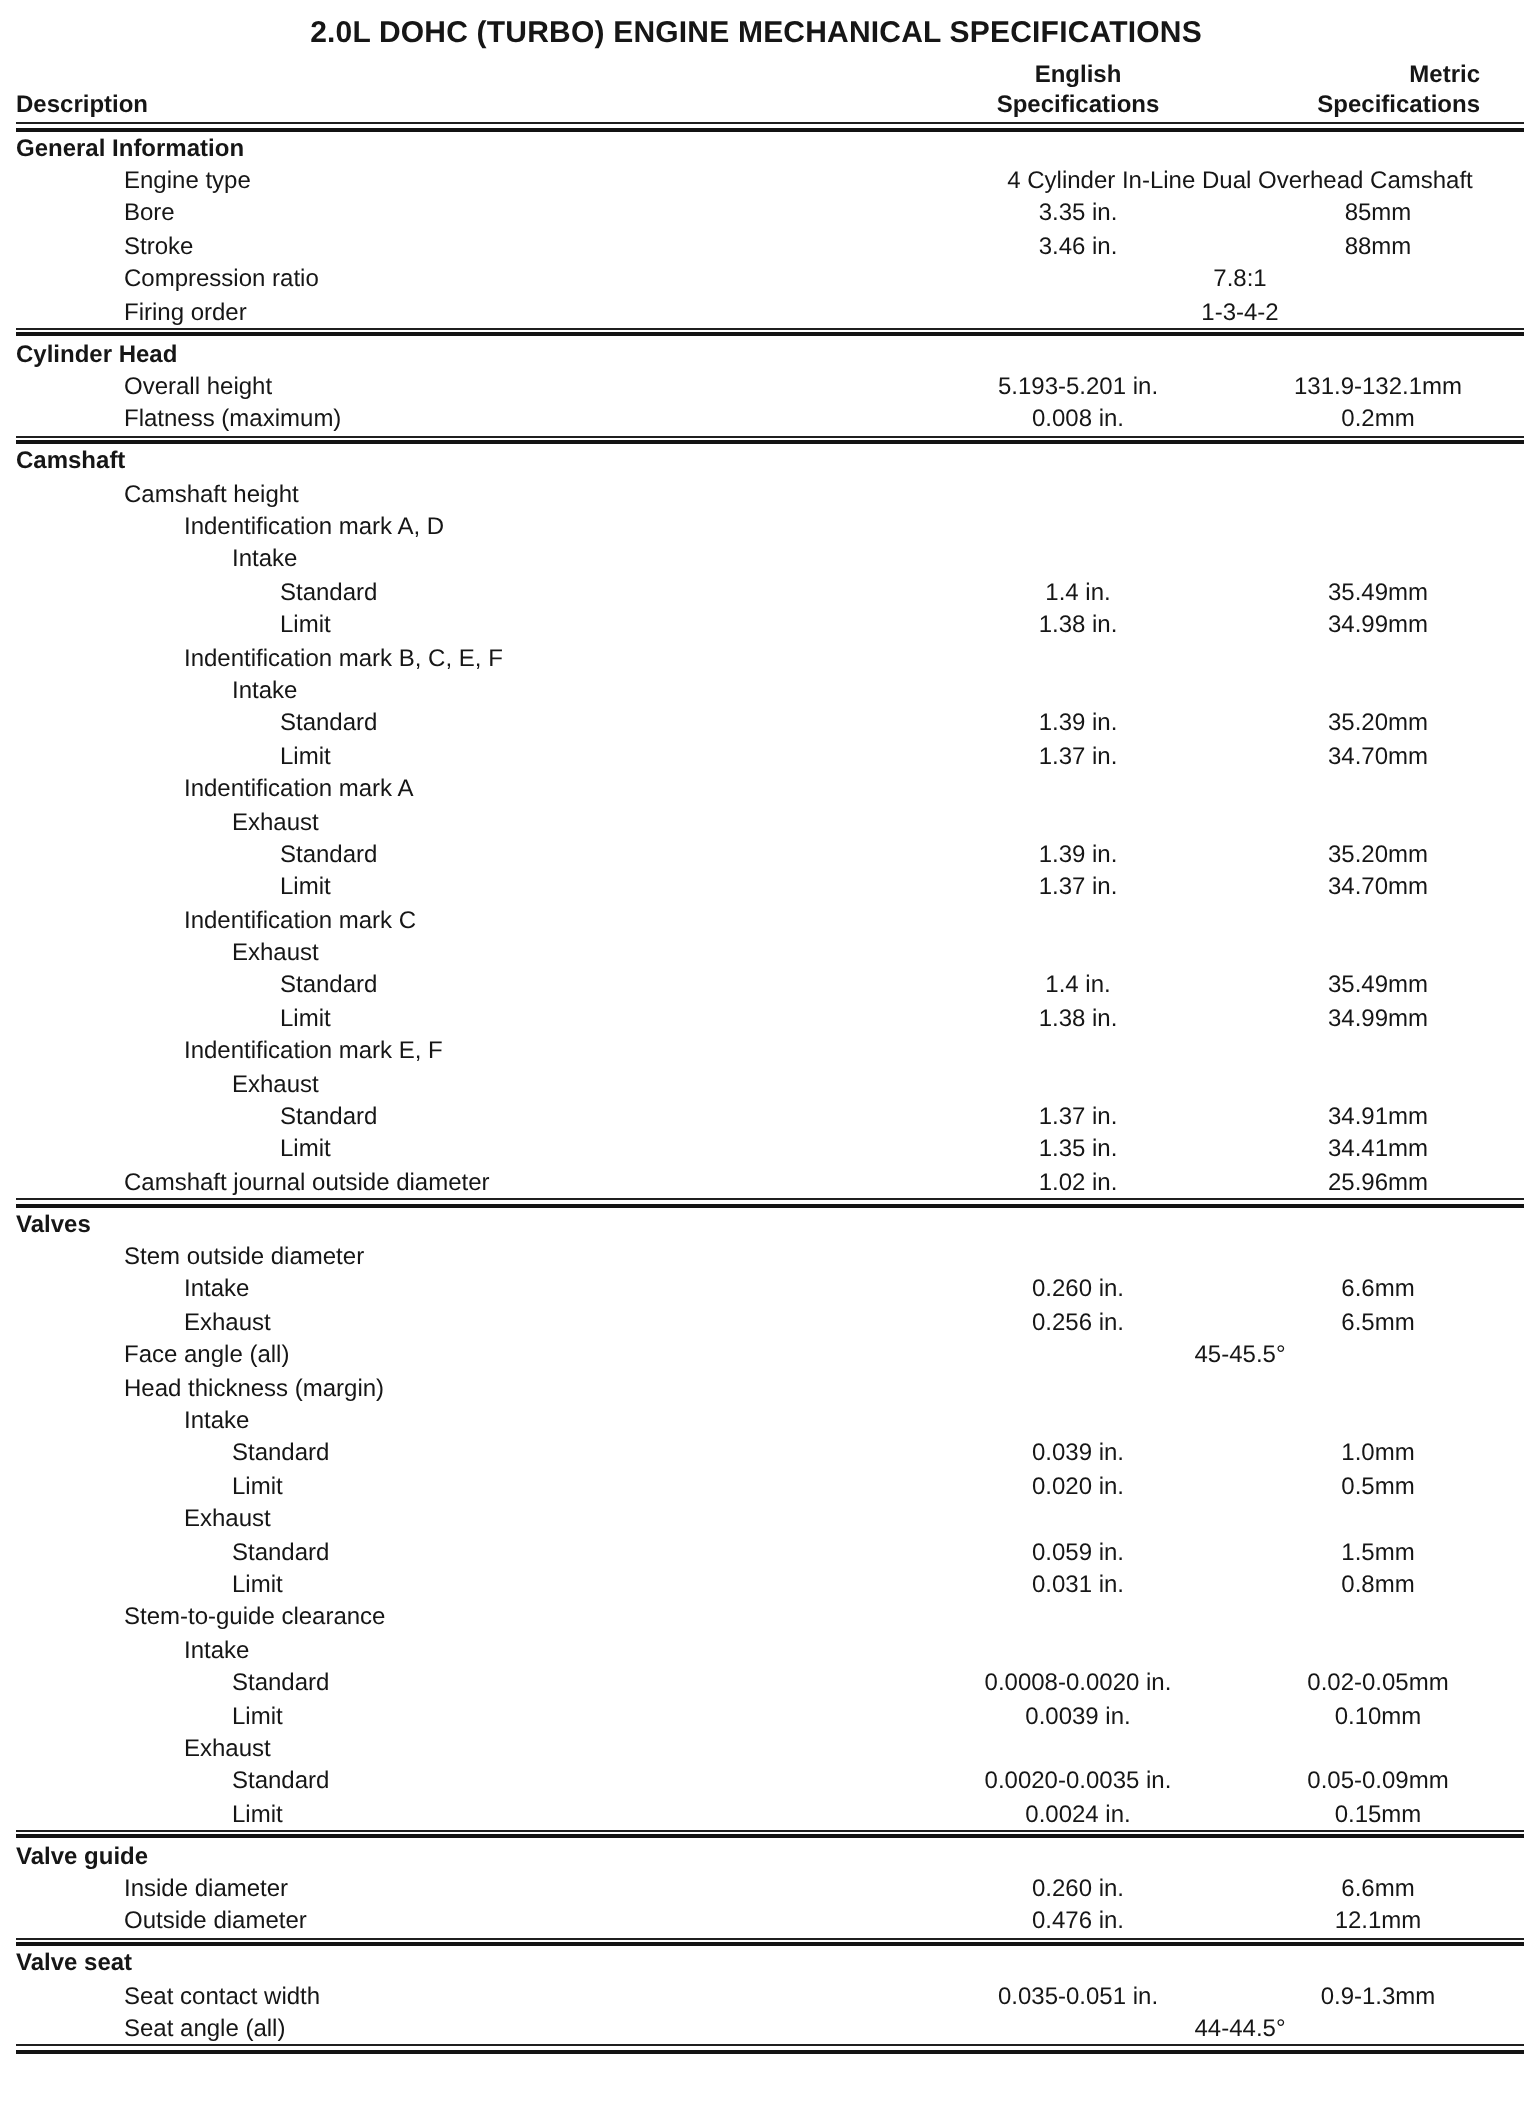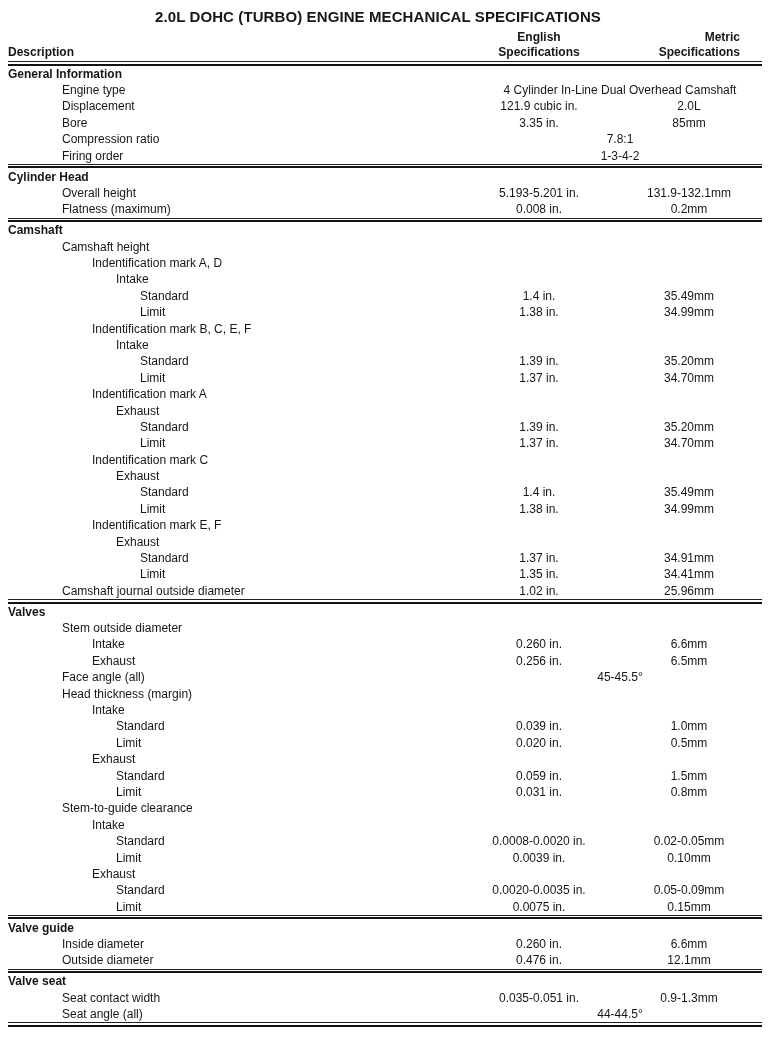--- a/index.html
+++ b/index.html
@@ -106,30 +106,30 @@
           <td colspan="3"></td>
         </tr>
         <tr>
           <td colspan="3" class="section-cell">General Information</td>
         </tr>
         <tr class="data">
           <td class="desc i1">Engine type</td>
           <td colspan="2" class="val span-val">4 Cylinder In-Line Dual Overhead Camshaft</td>
         </tr>
         <tr class="data">
-          <td class="desc i1">Displacement</td>
-          <td class="val eng">121.9 cubic in.</td>
-          <td class="val met">2.0L</td>
-        </tr>
-        <tr class="data">
           <td class="desc i1">Bore</td>
           <td class="val eng">3.35 in.</td>
           <td class="val met">85mm</td>
         </tr>
         <tr class="data">
+          <td class="desc i1">Stroke</td>
+          <td class="val eng">3.46 in.</td>
+          <td class="val met">88mm</td>
+        </tr>
+        <tr class="data">
           <td class="desc i1">Compression ratio</td>
           <td colspan="2" class="val span-val">7.8:1</td>
         </tr>
         <tr class="data">
           <td class="desc i1">Firing order</td>
           <td colspan="2" class="val span-val">1-3-4-2</td>
         </tr>
         <tr class="divider">
           <td colspan="3"></td>
         </tr>
@@ -347,21 +347,21 @@
           <td class="val eng"></td>
           <td class="val met"></td>
         </tr>
         <tr class="data">
           <td class="desc i3">Standard</td>
           <td class="val eng">0.0020-0.0035 in.</td>
           <td class="val met">0.05-0.09mm</td>
         </tr>
         <tr class="data">
           <td class="desc i3">Limit</td>
-          <td class="val eng">0.0075 in.</td>
+          <td class="val eng">0.0024 in.</td>
           <td class="val met">0.15mm</td>
         </tr>
         <tr class="divider">
           <td colspan="3"></td>
         </tr>
         <tr>
           <td colspan="3" class="section-cell">Valve guide</td>
         </tr>
         <tr class="data">
           <td class="desc i1">Inside diameter</td>

